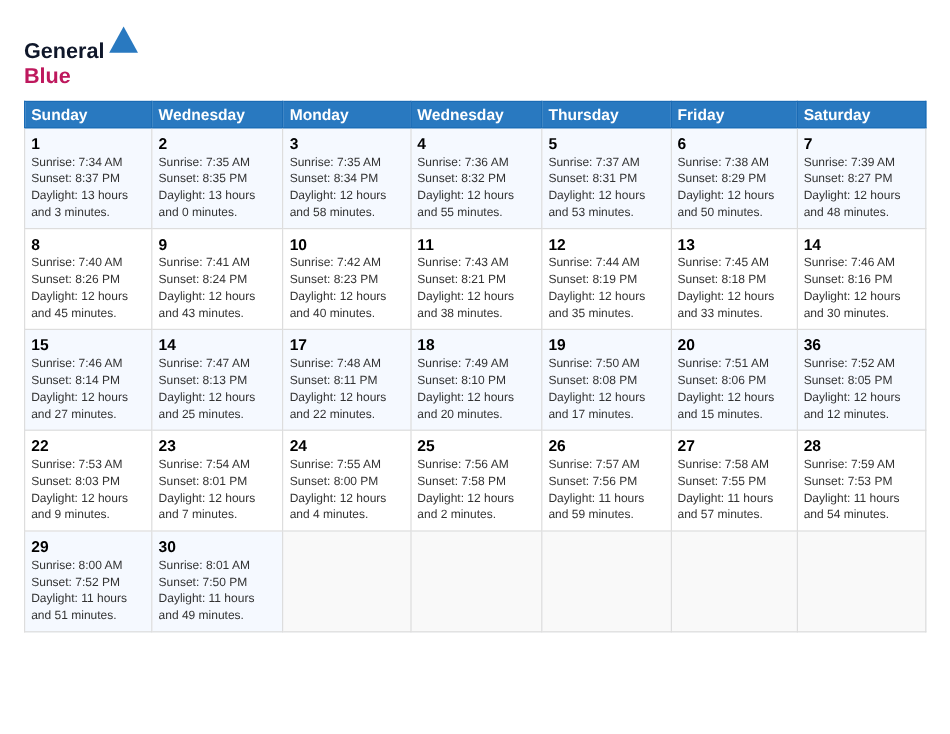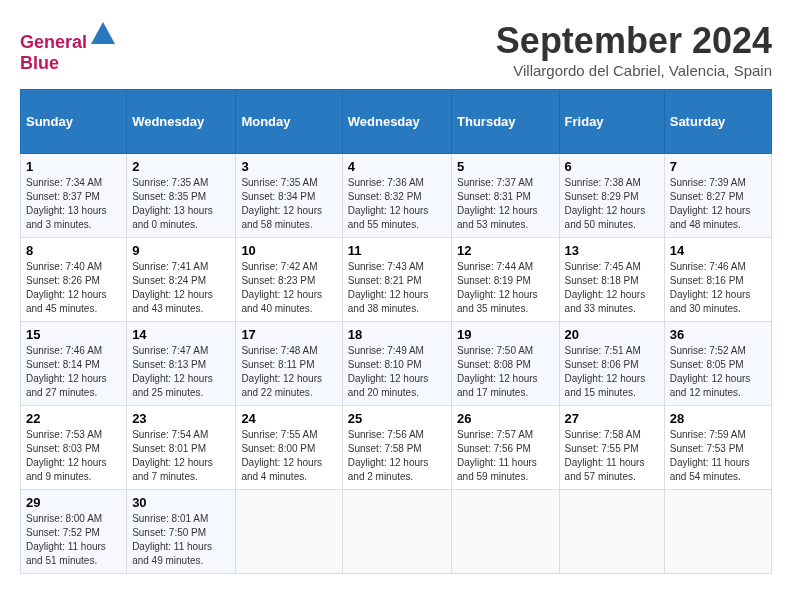--- a/index.html
+++ b/index.html
@@ -16,21 +16,21 @@
       align-items: flex-start;
       margin-bottom: 10px;
     }
     .logo {
       display: flex;
       align-items: center;
     }
     .logo-text-general {
       font-size: 18px;
       font-weight: bold;
-      color: #be185d;
+      color: #0f172a;
     }
     .logo-text-blue {
       font-size: 18px;
       font-weight: bold;
       color: #be185d;
     }
     .logo-icon {
       width: 28px;
       height: 28px;
       margin-left: 2px;
@@ -50,21 +50,21 @@
     table {
       width: 100%;
       border-collapse: collapse;
       font-size: 11px;
     }
     thead tr {
       background-color: #2979c0;
       color: #fff;
     }
     thead th {
-      padding: 24px 5px;
+      padding: 3px 5px;
       font-size: 13px;
       font-weight: bold;
       text-align: left;
       border: 1px solid #1a6bb5;
     }
     tbody tr {
       border: 1px solid #ccc;
     }
     tbody td {
       vertical-align: top;
@@ -100,24 +100,20 @@
 <div class="header">
   <div class="logo">
     <div>
       <span class="logo-text-general">General</span><svg class="logo-icon" viewBox="0 0 28 28">
           <polygon points="14,2 26,24 2,24" fill="#2979c0"></polygon>
         </svg>
       <br>
       <span class="logo-text-blue">Blue</span>
     </div>
   </div>
-  <div class="title-block">
-    <div class="month-title">September 2024</div>
-    <div class="location-title">Villargordo del Cabriel, Valencia, Spain</div>
-  </div>
 </div>
 
 <table>
   <thead>
     <tr>
       <th>Sunday</th>
       <th>Wednesday</th>
       <th>Monday</th>
       <th>Wednesday</th>
       <th>Thursday</th>

